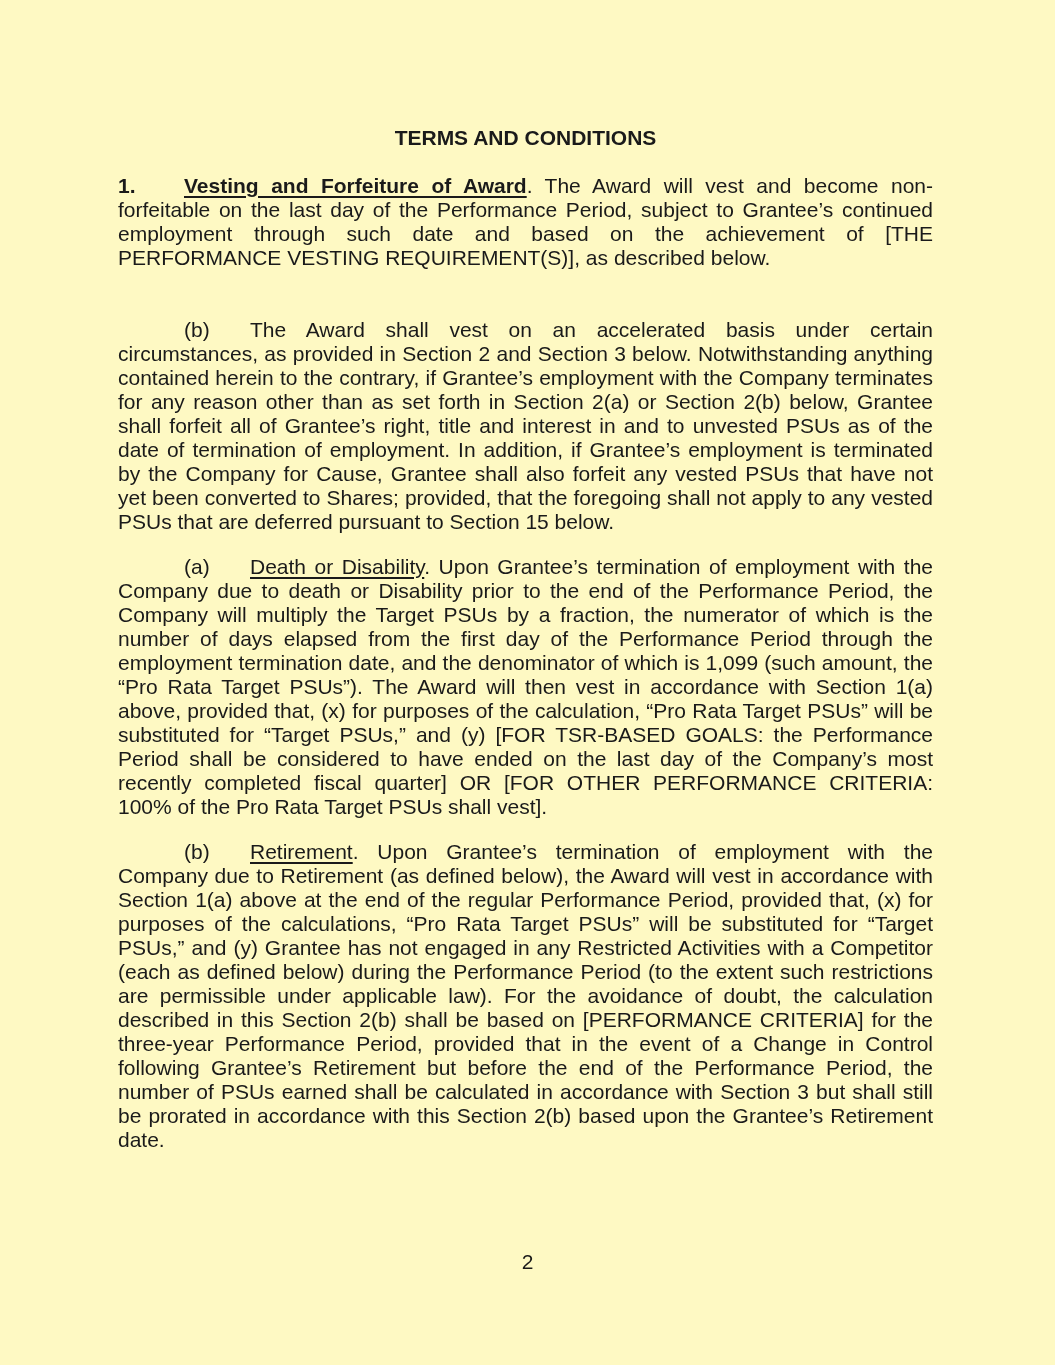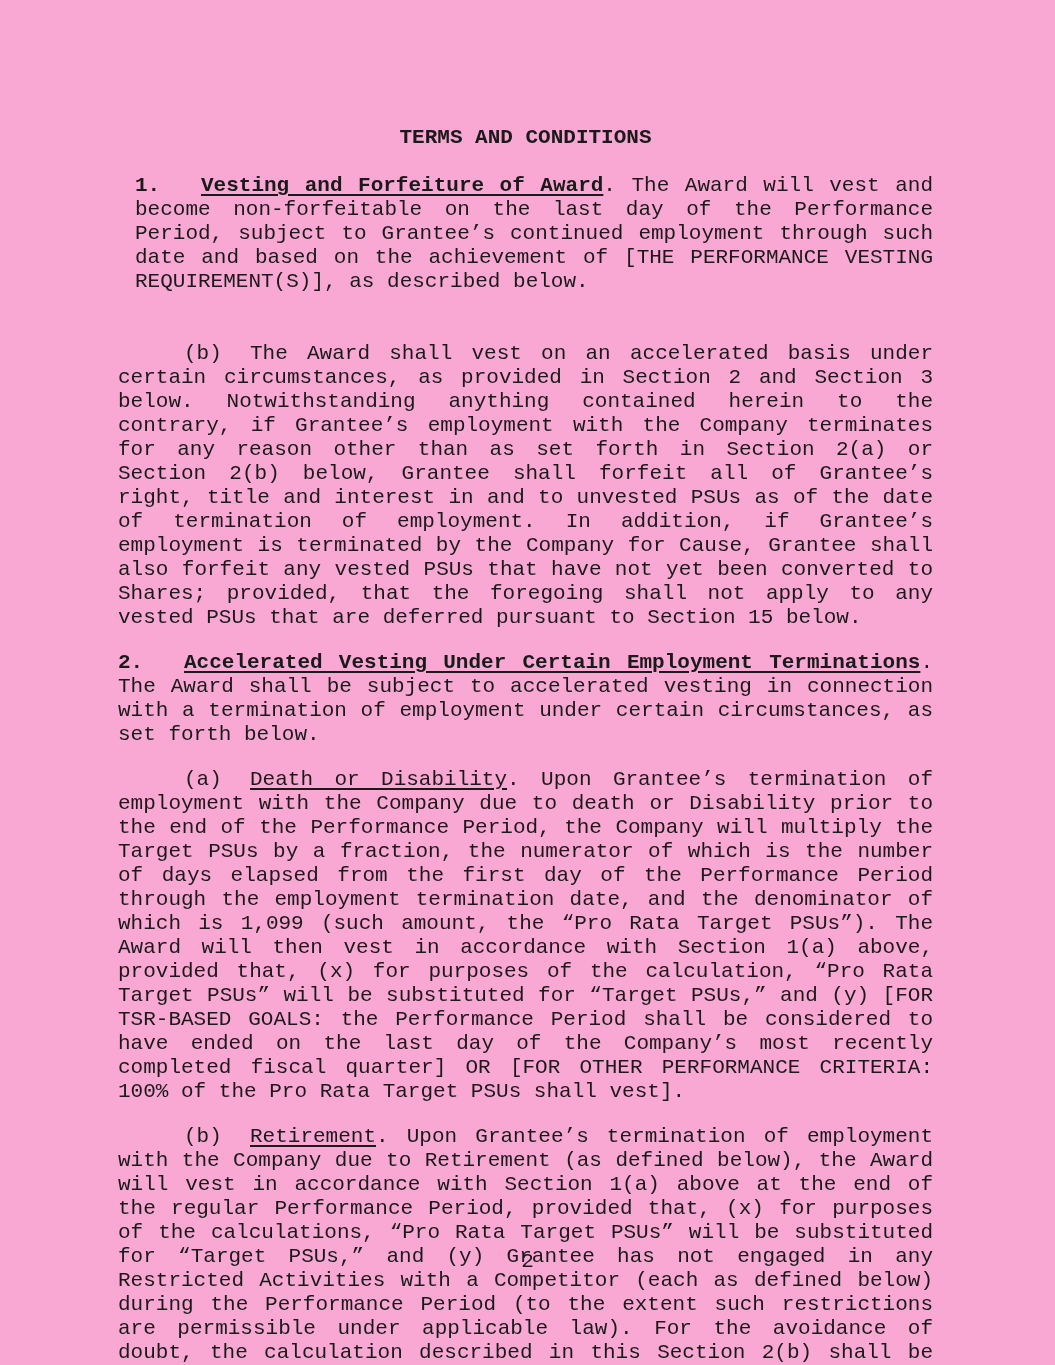--- a/index.html
+++ b/index.html
@@ -5,41 +5,40 @@
   html, body {
     margin: 0;
     padding: 0;
     background: #ffffff;
   }
   .page {
     position: relative;
     width: 1055px;
     height: 1365px;
     margin: 0 auto;
-    background: #f9a8d4;
+    background: #fef9c3;
     box-sizing: border-box;
     padding: 126px 122px 0 118px;
-    font-family: Liberation Mono, monospace;
+    font-family: Liberation Sans, sans-serif;
     font-size: 21px;
     line-height: 24px;
     color: #1a1a1a;
     overflow: hidden;
   }
   .title {
     text-align: center;
     font-weight: bold;
     margin: 0;
   }
   .para {
     margin: 21px 0 0 0;
     text-align: justify;
   }
   .para.first {
     margin-top: 24px;
-    margin-left: 17px;
   }
   .para.gap-large {
     margin-top: 48px;
   }
   .bold { font-weight: bold; }
   .underline {
     text-decoration: underline;
     text-decoration-thickness: 1.5px;
     text-underline-offset: 3px;
   }
@@ -70,21 +69,20 @@
 
 <div class="page">
 
   <p class="title">TERMS AND CONDITIONS</p>
 
   <p class="para first"><span class="numcell bold">1.</span><span class="bold underline">Vesting and Forfeiture of Award</span><span>.  The Award will vest and become non-forfeitable on the last day of the Performance Period, subject to Grantee’s continued employment through such date and based on the achievement of [THE PERFORMANCE VESTING REQUIREMENT(S)], as described below.</span></p>
 
 
   <p class="para sub gap-large"><span class="lettercell">(b)</span><span>The Award shall vest on an accelerated basis under certain circumstances, as provided in Section 2 and Section 3 below. Notwithstanding anything contained herein to the contrary, if Grantee’s employment with the Company terminates for any reason other than as set forth in Section 2(a) or Section 2(b) below, Grantee shall forfeit all of Grantee’s right, title and interest in and to unvested PSUs as of the date of termination of employment. In addition, if Grantee’s employment is terminated by the Company for Cause, Grantee shall also forfeit any vested PSUs that have not yet been converted to Shares; provided, that the foregoing shall not apply to any vested PSUs that are deferred pursuant to Section 15 below.</span></p>
 
-  <p class="para"><span class="numcell bold">2.</span><span class="bold underline">Accelerated Vesting Under Certain Employment Terminations</span><span>.  The Award shall be subject to accelerated vesting in connection with a termination of employment under certain circumstances, as set forth below.</span></p>
 
   <p class="para sub"><span class="lettercell">(a)</span><span class="underline">Death or Disability</span><span>.  Upon Grantee’s termination of employment with the Company due to death or Disability prior to the end of the Performance Period, the Company will multiply the Target PSUs by a fraction, the numerator of which is the number of days elapsed from the first day of the Performance Period through the employment termination date, and the denominator of which is 1,099 (such amount, the “Pro Rata Target PSUs”). The Award will then vest in accordance with Section 1(a) above, provided that, (x) for purposes of the calculation, “Pro Rata Target PSUs” will be substituted for “Target PSUs,” and (y) [FOR TSR-BASED GOALS: the Performance Period shall be considered to have ended on the last day of the Company’s most recently completed fiscal quarter] OR [FOR OTHER PERFORMANCE CRITERIA: 100% of the Pro Rata Target PSUs shall vest].</span></p>
 
   <p class="para sub"><span class="lettercell">(b)</span><span class="underline">Retirement</span><span>.  Upon Grantee’s termination of employment with the Company due to Retirement (as defined below), the Award will vest in accordance with Section 1(a) above at the end of the regular Performance Period, provided that, (x) for purposes of the calculations, “Pro Rata Target PSUs” will be substituted for “Target PSUs,” and (y) Grantee has not engaged in any Restricted Activities with a Competitor (each as defined below) during the Performance Period (to the extent such restrictions are permissible under applicable law). For the avoidance of doubt, the calculation described in this Section 2(b) shall be based on [PERFORMANCE CRITERIA] for the three-year Performance Period, provided that in the event of a Change in Control following Grantee’s Retirement but before the end of the Performance Period, the number of PSUs earned shall be calculated in accordance with Section 3 but shall still be prorated in accordance with this Section 2(b) based upon the Grantee’s Retirement date.</span></p>
 
   <p class="footer">2</p>
 
 </div>
 
 </body></html>

